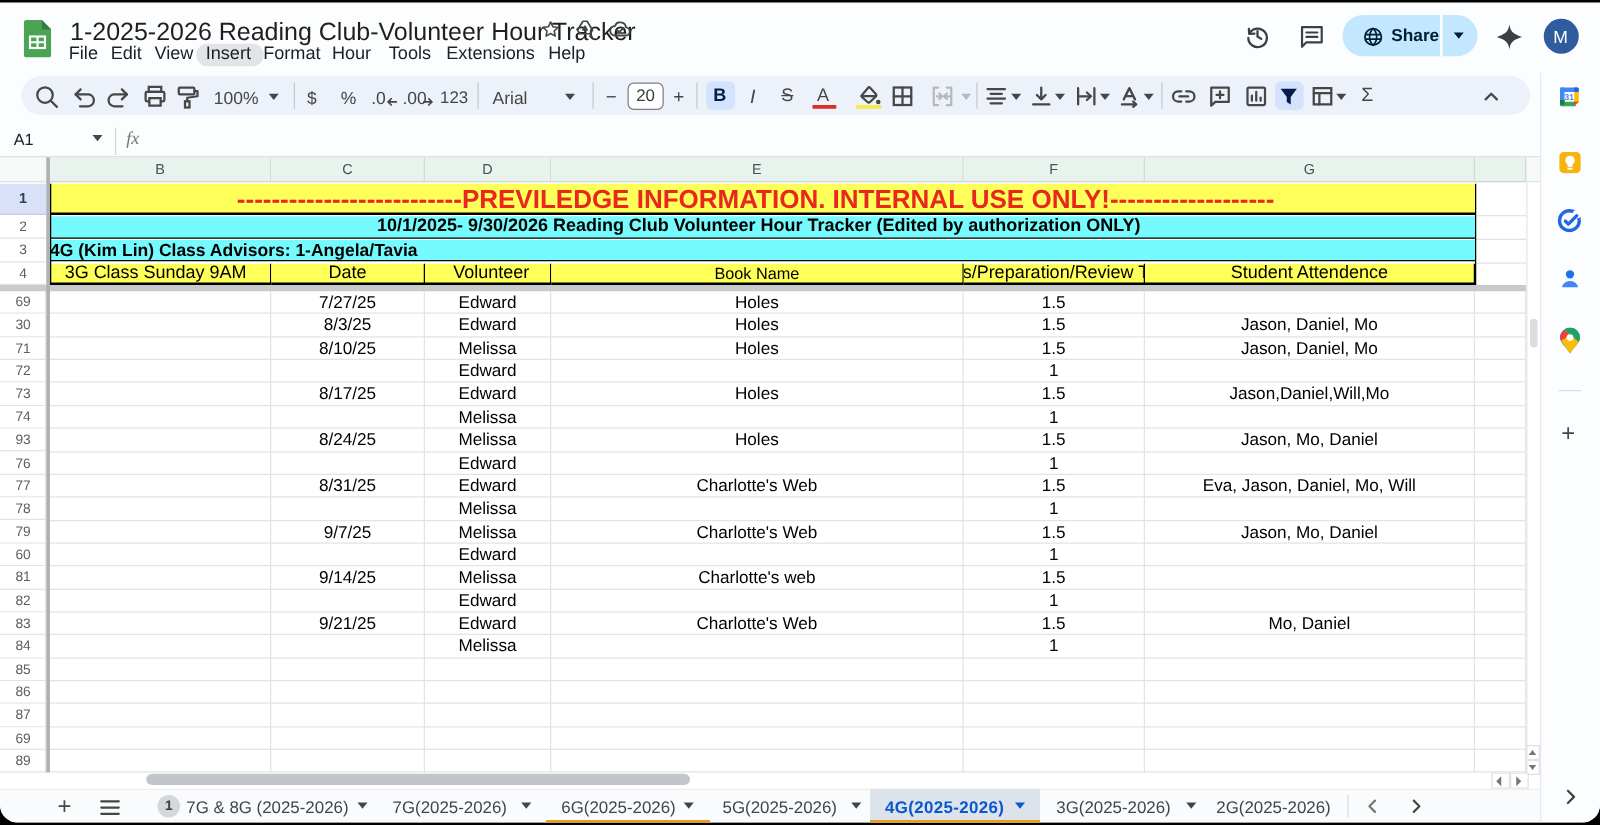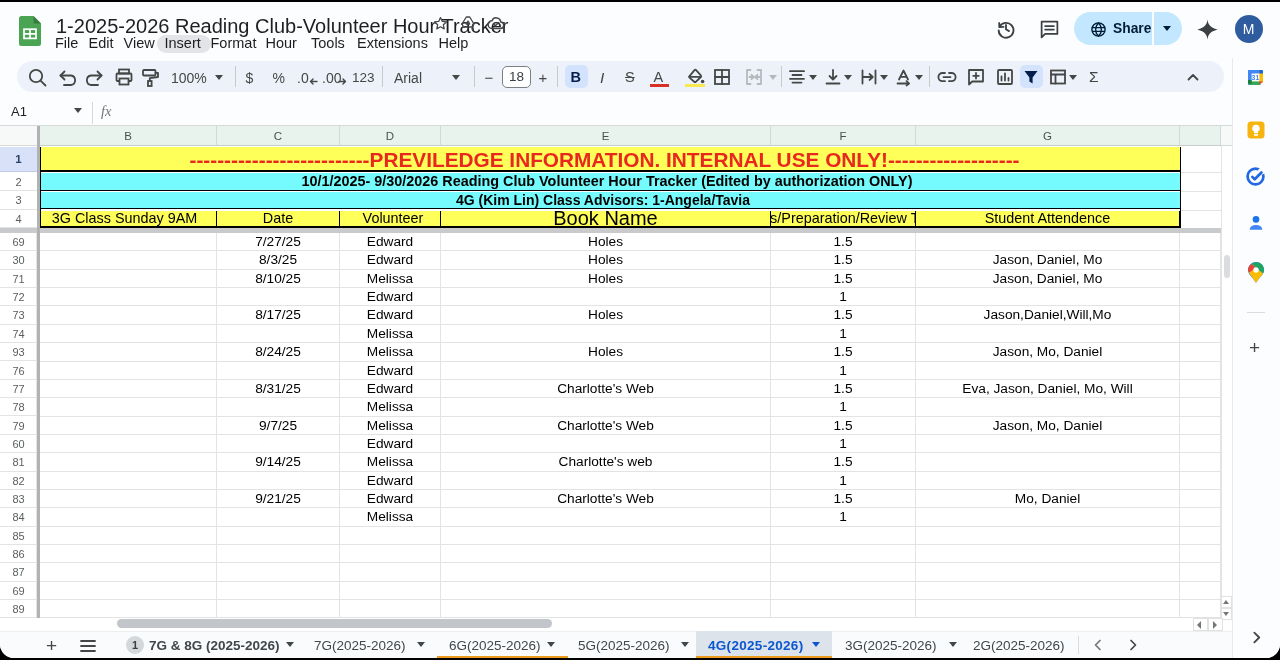--- a/index.html
+++ b/index.html
@@ -104,21 +104,21 @@
 <div class="abs" style="left:322px;top:68px;font-size:14px;font-weight:400;color:#444746;white-space:nowrap">.00</div>
 <svg class="abs" style="left:338px;top:76px" width="9" height="7" viewBox="0 0 9 7">
       <path d="M1 3.5 H7.5 M5 1 L7.5 3.5 L5 6" stroke="#444746" stroke-width="1.4" fill="none" stroke-linecap="round" stroke-linejoin="round"></path>
     </svg>
 <div class="abs" style="left:352px;top:68px;font-size:13.5px;font-weight:400;color:#444746;white-space:nowrap">123</div>
 <div class="tdiv" style="left:382px"></div>
 <div class="abs" style="left:394px;top:68px;font-size:14px;font-weight:400;color:#444746;white-space:nowrap">Arial</div>
 <div class="caret" style="left:452px;top:72.5px;border-top-color:#444746"></div>
 <div class="tdiv" style="left:474px"></div>
 <div class="abs" style="left:484.5px;top:66.5px;font-size:15px;font-weight:400;color:#444746;white-space:nowrap">−</div>
-<div class="abs" style="left:502px;top:64px;width:29px;height:22px;background:#fff;border:1px solid #7b8084;border-radius:5px;font-size:13.5px;color:#3c4043;text-align:center;line-height:20px">18</div>
+<div class="abs" style="left:502px;top:64px;width:29px;height:22px;background:#fff;border:1px solid #7b8084;border-radius:5px;font-size:13.5px;color:#3c4043;text-align:center;line-height:20px">20</div>
 <div class="abs" style="left:538.5px;top:66.5px;font-size:15px;font-weight:400;color:#444746;white-space:nowrap">+</div>
 <div class="tdiv" style="left:557px"></div>
 <div class="abs" style="left:564.5px;top:63px;width:23px;height:23px;background:#d3e3fd;border-radius:5px"></div>
 <div class="abs" style="left:570.5px;top:67px;font-size:14.5px;font-weight:700;color:#041e49;white-space:nowrap">B</div>
 <div class="abs" style="left:600px;top:66.5px;font-size:15.5px;font-style:italic;color:#444746">I</div>
 <div class="abs" style="left:625px;top:67px;font-size:14.5px;color:#444746;text-decoration:line-through">S</div>
 <div class="abs" style="left:653.5px;top:66.5px;font-size:14.5px;font-weight:400;color:#444746;white-space:nowrap">A</div>
 <div class="abs" style="left:650px;top:81.5px;width:19px;height:3px;background:#d93025"></div>
 <svg class="abs" style="left:683.5px;top:64px" width="22" height="20" viewBox="0 0 22 20">
       <path d="M5.5 10.2 L10.5 4.2 Q11.3 3.3 12.1 4.2 L16.8 9.4 Q17.5 10.2 16.8 11 L11.8 15.8 Q11 16.5 10.2 15.8 L5.5 11.6 Q4.9 10.9 5.5 10.2 Z" stroke="#444746" stroke-width="1.8" fill="none" stroke-linecap="round" stroke-linejoin="round"></path>
@@ -304,36 +304,36 @@
 <div class="rowhead" style="top:579.7px;height:18.35px;line-height:18.35px">69</div>
 <div class="abs" style="left:40px;top:597.0px;width:1181px;height:1px;background:#e2e3e3"></div>
 <div class="rowhead" style="top:598.0px;height:18.35px;line-height:18.35px">89</div>
 <div class="abs" style="left:40px;top:615.4px;width:1181px;height:1px;background:#e2e3e3"></div>
 <div class="abs" style="left:36px;top:231px;width:1px;height:385.4px;background:#e2e3e3"></div>
 <div class="abs" style="left:40px;top:145px;width:1140px;height:25px;background:#feff58;border-bottom:2px solid #000"></div>
 <div class="abs" style="left:40px;top:145px;width:1140px;height:25px;font-size:20.8px;font-weight:700;color:#e8281e;text-align:center;line-height:25px;overflow:hidden;white-space:nowrap;padding-right:11px">--------------------------PREVILEDGE INFORMATION. INTERNAL USE ONLY!-------------------</div>
 <div class="abs" style="left:40px;top:171px;width:1140px;height:18px;background:#75fbfd;border-bottom:1.5px solid #000"></div>
 <div class="abs" style="left:40px;top:171px;width:1140px;height:17px;font-size:14.4px;font-weight:700;color:#000;text-align:center;line-height:17px;padding-right:6px">10/1/2025- 9/30/2026 Reading Club Volunteer Hour Tracker (Edited by authorization ONLY)</div>
 <div class="abs" style="left:40px;top:190px;width:1140px;height:17px;background:#75fbfd;border-bottom:1.5px solid #000"></div>
-<div class="abs" style="left:40px;top:190px;width:1140px;height:16.5px;font-size:14px;font-weight:700;color:#000;text-align:center;line-height:16.5px;padding-right:14px">4G (Kim Lin) Class Advisors: 1-Angela/Tavia</div>
+<div class="abs" style="left:40px;top:190px;width:1140px;height:16.5px;font-size:14px;font-weight:700;color:#000;line-height:16.5px;padding-right:14px">4G (Kim Lin) Class Advisors: 1-Angela/Tavia</div>
 <div class="abs" style="left:40px;top:208.5px;width:177px;height:17px;background:#feff58;border-right:1.5px solid #000;border-bottom:2px solid #000;"></div>
 <div class="abs" style="left:40px;top:208.5px;width:176px;height:15.5px;overflow:hidden">
       <div style="position:absolute;left:50%;transform:translateX(calc(-50% + -3.5px));white-space:nowrap;font-size:14.4px;color:#000;line-height:15.5px">3G Class Sunday 9AM</div>
     </div>
 <div class="abs" style="left:217px;top:208.5px;width:123px;height:17px;background:#feff58;border-right:1.5px solid #000;border-bottom:2px solid #000;"></div>
 <div class="abs" style="left:217px;top:208.5px;width:122px;height:15.5px;overflow:hidden">
       <div style="position:absolute;left:50%;transform:translateX(calc(-50% + 0px));white-space:nowrap;font-size:14.4px;color:#000;line-height:15.5px">Date</div>
     </div>
 <div class="abs" style="left:340px;top:208.5px;width:101px;height:17px;background:#feff58;border-right:1.5px solid #000;border-bottom:2px solid #000;"></div>
 <div class="abs" style="left:340px;top:208.5px;width:100px;height:15.5px;overflow:hidden">
       <div style="position:absolute;left:50%;transform:translateX(calc(-50% + 3px));white-space:nowrap;font-size:14.4px;color:#000;line-height:15.5px">Volunteer</div>
     </div>
 <div class="abs" style="left:441px;top:208.5px;width:330px;height:17px;background:#feff58;border-right:1.5px solid #000;border-bottom:2px solid #000;"></div>
 <div class="abs" style="left:441px;top:208.5px;width:329px;height:15.5px;overflow:hidden">
-      <div style="position:absolute;left:50%;transform:translateX(calc(-50% + 0px));white-space:nowrap;font-size:20px;color:#000;line-height:15.5px">Book Name</div>
+      <div style="position:absolute;left:50%;transform:translateX(calc(-50% + 0px));white-space:nowrap;font-size:13px;color:#000;line-height:15.5px">Book Name</div>
     </div>
 <div class="abs" style="left:771px;top:208.5px;width:145px;height:17px;background:#feff58;border-right:1.5px solid #000;border-bottom:2px solid #000;"></div>
 <div class="abs" style="left:771px;top:208.5px;width:144px;height:15.5px;overflow:hidden">
       <div style="position:absolute;left:50%;transform:translateX(calc(-50% + -2.5px));white-space:nowrap;font-size:14.4px;color:#000;line-height:15.5px">Hours/Preparation/Review Time</div>
     </div>
 <div class="abs" style="left:916px;top:208.5px;width:264px;height:17px;background:#feff58;border-right:1.5px solid #000;border-bottom:2px solid #000;"></div>
 <div class="abs" style="left:916px;top:208.5px;width:263px;height:15.5px;overflow:hidden">
       <div style="position:absolute;left:50%;transform:translateX(calc(-50% + 0px));white-space:nowrap;font-size:14.4px;color:#000;line-height:15.5px">Student Attendence</div>
     </div>
 <div class="abs" style="left:39px;top:145px;width:1.5px;height:82px;background:#000"></div>
@@ -357,21 +357,21 @@
 <div class="caret" style="left:1212.5px;top:619px;border-top:4px solid transparent;border-bottom:4px solid transparent;border-left:4.5px solid #747775;border-right:none"></div>
 <div class="abs" style="left:0px;top:628.5px;width:1232px;height:27.5px;background:#f9fbfd;border-top:1px solid #eceef0"></div>
 <div class="abs" style="left:46px;top:633px;font-size:19px;color:#444746;font-weight:400">+</div>
 <svg class="abs" style="left:80px;top:637px" width="16" height="14" viewBox="0 0 16 14">
       <path d="M1 2h14M1 7h14M1 12h14" stroke="#444746" stroke-width="1.8" stroke-linecap="round"></path>
     </svg>
 <div class="abs" style="left:696px;top:629px;width:136px;height:27px;background:#dde3ea"></div>
 <div class="abs" style="left:437px;top:653.5px;width:131px;height:3px;background:#ec9b1c"></div>
 <div class="abs" style="left:696px;top:653.5px;width:136px;height:3px;background:#ec9b1c"></div>
 <div class="abs" style="left:126px;top:634px;width:18px;height:18px;border-radius:50%;background:#d5d8db;color:#3c4043;font-size:11px;font-weight:700;text-align:center;line-height:18px">1</div>
-<div class="tabtxt" style="left:149px;color:#40474b;font-weight:700;">7G &amp; 8G (2025-2026)</div>
+<div class="tabtxt" style="left:149px;color:#40474b;font-weight:400;">7G &amp; 8G (2025-2026)</div>
 <div class="caret" style="left:286px;top:640px;border-top-color:#40474b"></div>
 <div class="tabtxt" style="left:314px;color:#40474b;font-weight:500;">7G(2025-2026)</div>
 <div class="caret" style="left:417px;top:640px;border-top-color:#40474b"></div>
 <div class="tabtxt" style="left:449px;color:#40474b;font-weight:500;">6G(2025-2026)</div>
 <div class="caret" style="left:547px;top:640px;border-top-color:#40474b"></div>
 <div class="tabtxt" style="left:578px;color:#40474b;font-weight:500;">5G(2025-2026)</div>
 <div class="caret" style="left:681px;top:640px;border-top-color:#40474b"></div>
 <div class="tabtxt" style="left:708px;color:#0b57d0;font-weight:700;letter-spacing:0.3px;">4G(2025-2026)</div>
 <div class="caret" style="left:812px;top:640px;border-top-color:#0b57d0"></div>
 <div class="tabtxt" style="left:845px;color:#40474b;font-weight:500;">3G(2025-2026)</div>

